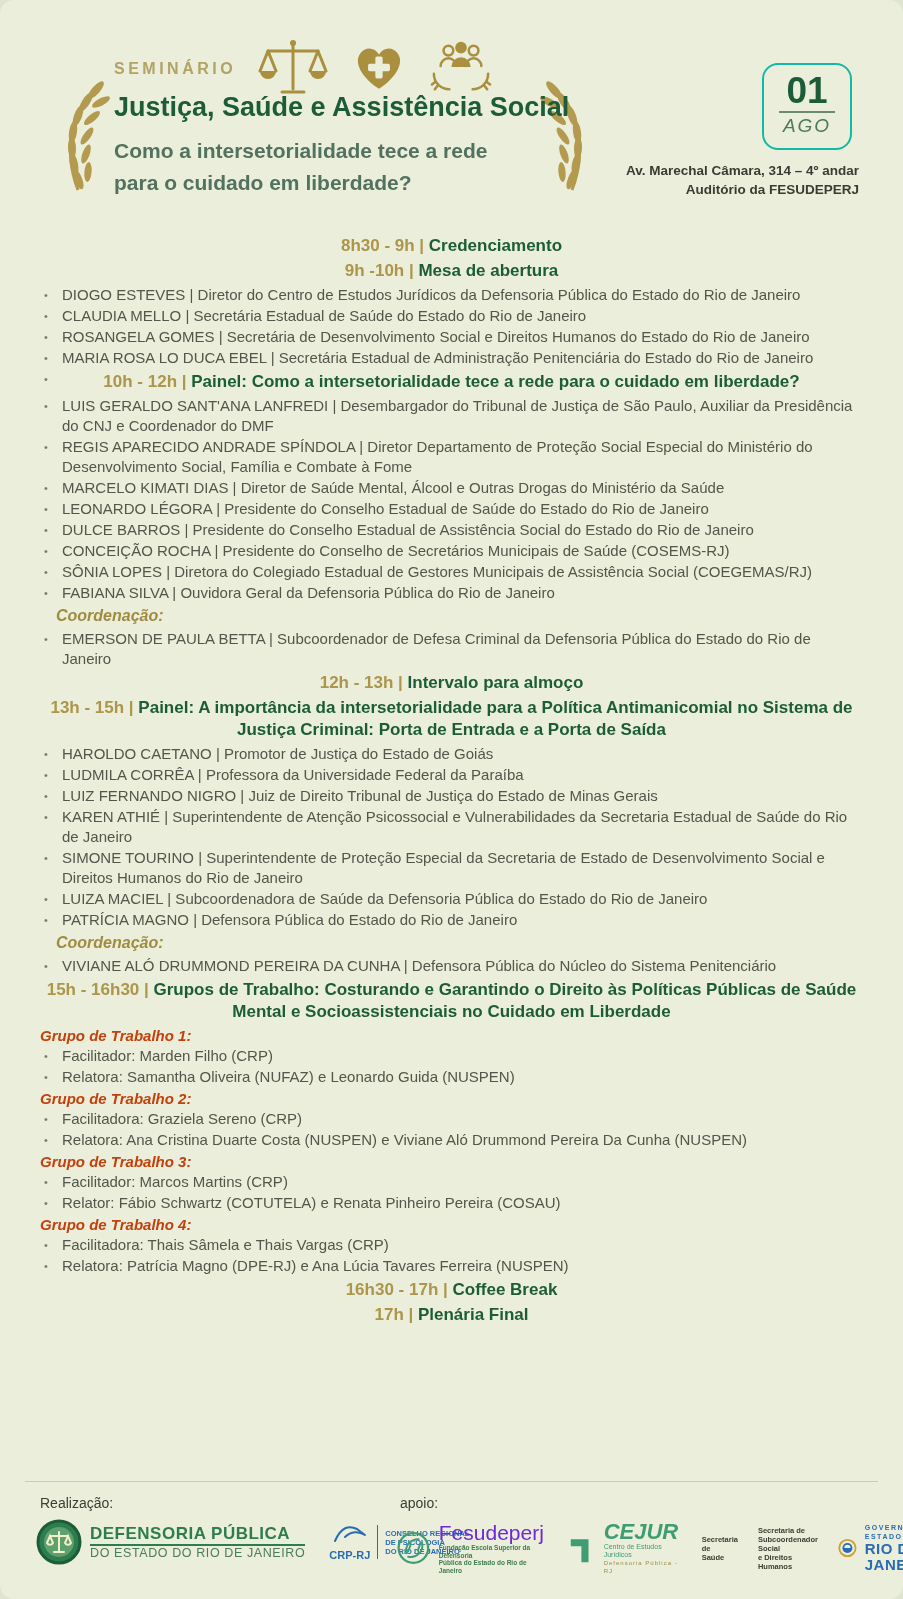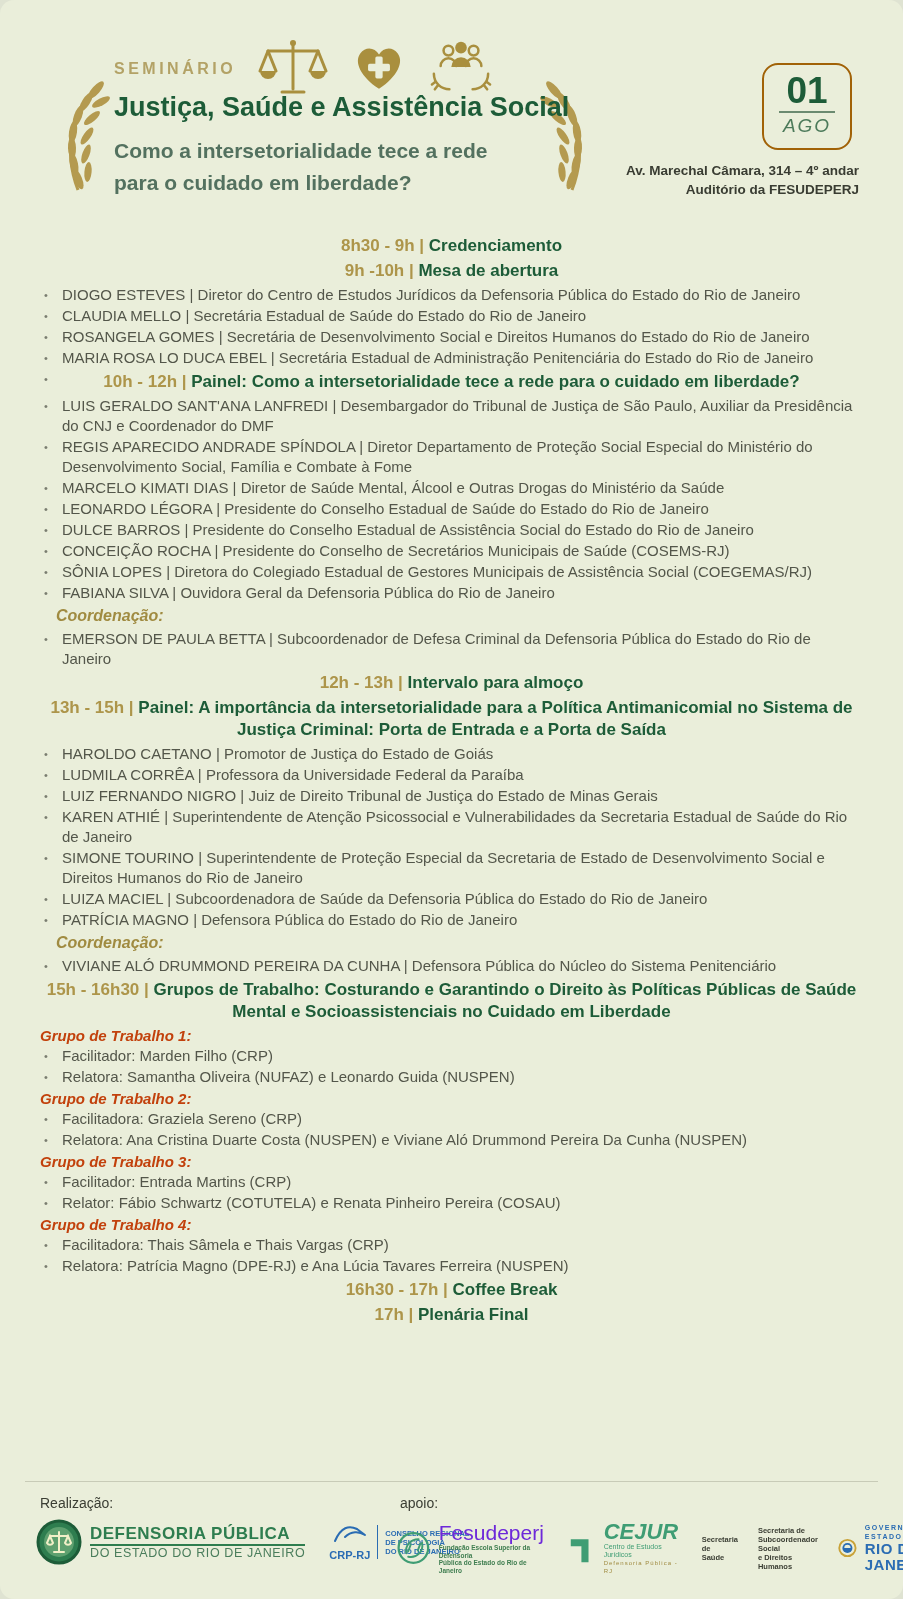--- a/index.html
+++ b/index.html
@@ -12,21 +12,21 @@
   
   .kicker { position:absolute; left:114px; top:60px; font-size:16px; font-weight:bold;
     letter-spacing:3.5px; color:#b3a266; }
   .title { position:absolute; left:114px; top:92px; font-size:27px; font-weight:bold; color:#1d5c38; }
   .subtitle { position:absolute; left:114px; top:135px; font-size:21px; color:#53715f; line-height:32px;font-weight:bold; }
   .icons-row { position:absolute; left:258px; top:38px; display:flex; align-items:center; gap:26px; }
   .laurel { position:absolute; top:76px; width:66px; height:122px; }
   .laurel-left { left:46px; }
   .laurel-right { left:538px; transform:scaleX(-1); }
   .date-box { position:absolute; left:762px; top:63px; width:90px; height:87px;
-    border:2px solid #a16207; border-radius:16px; text-align:center; padding-top:6px; }
+    border:2px solid #14b8a6; border-radius:16px; text-align:center; padding-top:6px; }
   .date-day { display:inline-block; font-size:37px; font-weight:bold; color:#1d5c38;
     line-height:40px; border-bottom:2px solid #6b8a70; padding:0 7px; }
   .date-month { font-size:19px; color:#4c7a5a; letter-spacing:2px; line-height:26px;font-style:italic; }
   .address { position:absolute; right:44px; top:161px; text-align:right; font-size:13.5px;
     font-weight:bold; color:#393c32; line-height:19px; }
   
   .schedule { position:absolute; left:40px; right:40px; top:232px; }
   .session { font-size:17px; line-height:22px; margin:3px 0 3px; font-weight:bold;text-align:center; }
   .session .time { color:#ad954a; }
   .session .sep { color:#ad954a; }
@@ -202,21 +202,21 @@
         <div class="bullet-item"><span class="dot">•</span><span>Facilitador: Marden Filho (CRP)</span></div>
         <div class="bullet-item"><span class="dot">•</span><span>Relatora: Samantha Oliveira (NUFAZ) e Leonardo Guida (NUSPEN)</span></div>
       </div>
       <div class="group-label">Grupo de Trabalho 2:</div>
       <div class="bullets">
         <div class="bullet-item"><span class="dot">•</span><span>Facilitadora: Graziela Sereno (CRP)</span></div>
         <div class="bullet-item"><span class="dot">•</span><span>Relatora: Ana Cristina Duarte Costa (NUSPEN) e Viviane Aló Drummond Pereira Da Cunha (NUSPEN)</span></div>
       </div>
       <div class="group-label">Grupo de Trabalho 3:</div>
       <div class="bullets">
-        <div class="bullet-item"><span class="dot">•</span><span>Facilitador: Entrada Martins (CRP)</span></div>
+        <div class="bullet-item"><span class="dot">•</span><span>Facilitador: Marcos Martins (CRP)</span></div>
         <div class="bullet-item"><span class="dot">•</span><span>Relator: Fábio Schwartz (COTUTELA) e Renata Pinheiro Pereira (COSAU)</span></div>
       </div>
       <div class="group-label">Grupo de Trabalho 4:</div>
       <div class="bullets">
         <div class="bullet-item"><span class="dot">•</span><span>Facilitadora: Thais Sâmela e Thais Vargas (CRP)</span></div>
         <div class="bullet-item"><span class="dot">•</span><span>Relatora: Patrícia Magno (DPE-RJ) e Ana Lúcia Tavares Ferreira (NUSPEN)</span></div>
       </div>
       <div class="session"><span class="time">16h30 - 17h</span><span class="sep"> | </span><span class="stitle">Coffee Break</span></div>
       <div class="session"><span class="time">17h</span><span class="sep"> | </span><span class="stitle">Plenária Final</span></div>
     </div>

